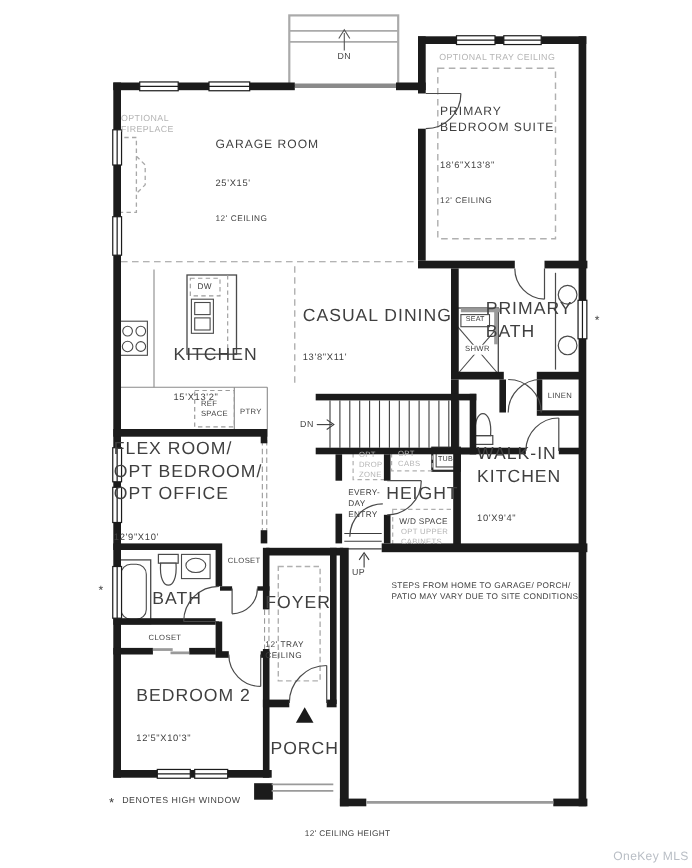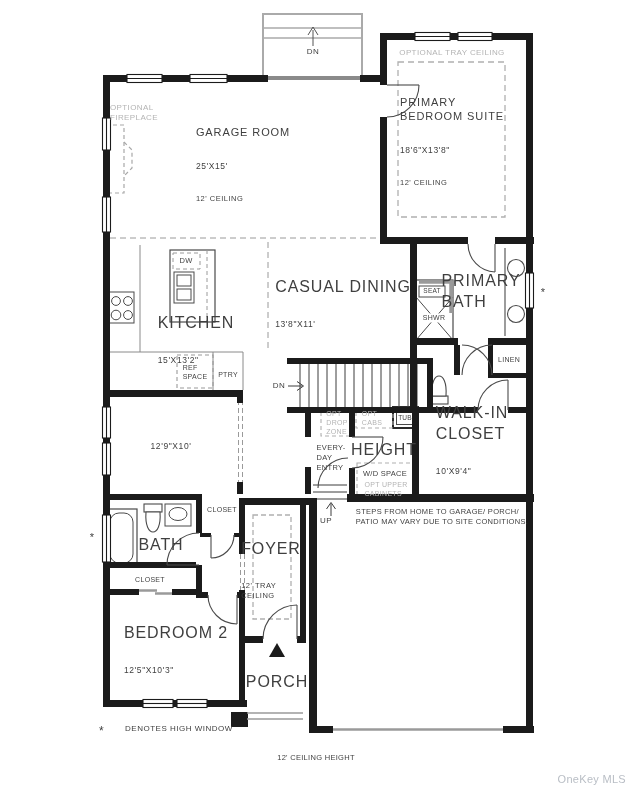--- a/index.html
+++ b/index.html
@@ -14,21 +14,21 @@
   .room .dm{display:block;font-size:8.5px;letter-spacing:.6px;margin-top:1px}
   .room .cl{display:block;font-size:7.5px;letter-spacing:.5px;margin-top:1px}
   .s6{font-size:6.5px;letter-spacing:.2px}
   .s7{font-size:7px;letter-spacing:.3px}
   .s75{font-size:7.5px;letter-spacing:.3px}
   .s8{font-size:8px;letter-spacing:.4px}
   .gray{color:#b4b4b4}
   .whitebg{background:#fff;padding:0 1px}
   .ast{font-size:11px;color:#3f3f3f}
   .legend{position:absolute;left:99px;top:718px;transform:none;text-align:left;white-space:nowrap}
-  .legend .txt{font-size:8px;letter-spacing:.5px;vertical-align:2px;margin-left:21px}
+  .legend .txt{font-size:8px;letter-spacing:.5px;vertical-align:2px;margin-left:7px}
   .legend .star{font-size:12px;vertical-align:-2px}
   .watermark{position:absolute;right:3px;bottom:3px;transform:none;text-align:center;
              font-size:11px;color:#b9bec5;letter-spacing:.3px}
 </style>
 </head>
 <body>
 
 <div id="plan">
 
 <svg id="lines" width="629" height="789" viewBox="0 0 629 789">
@@ -351,29 +351,32 @@
   </div>
   <div class="lbl s75" style="left:331px;top:458px">EVERY-
 DAY
 ENTRY</div>
   <div class="lbl s75" style="left:385px;top:474px">W/D SPACE</div>
   <div class="lbl gray s7" style="left:386px;top:489px">OPT UPPER
 CABINETS</div>
 
   <div class="lbl room" style="left:472px;top:440px">
     <span class="nm">WALK-IN
-CLOSET</span>
+KITCHEN</span>
     <span class="dm">10'X9'4"</span>
   </div>
 
   <div class="lbl room" style="left:171px;top:446px">
+    <span class="nm">FLEX ROOM/
+OPT BEDROOM/
+OPT OFFICE</span>
     <span class="dm">12'9"X10'</span>
   </div>
 
-  <div class="lbl s75" style="left:442px;top:517px">STEPS FROM HOME TO GARAGE/ PORCH/
+  <div class="lbl s75" style="left:442px;top:537px">STEPS FROM HOME TO GARAGE/ PORCH/
 PATIO MAY VARY DUE TO SITE CONDITIONS.</div>
   <div class="lbl s8" style="left:326px;top:521px">UP</div>
 
   <div class="lbl room" style="left:161px;top:545px">
     <span class="nm">BATH</span>
   </div>
   <div class="lbl s7" style="left:222px;top:510px">CLOSET</div>
   <div class="lbl s7" style="left:150px;top:580px">CLOSET</div>
   <div class="lbl ast" style="left:92px;top:537px">*</div>
 

